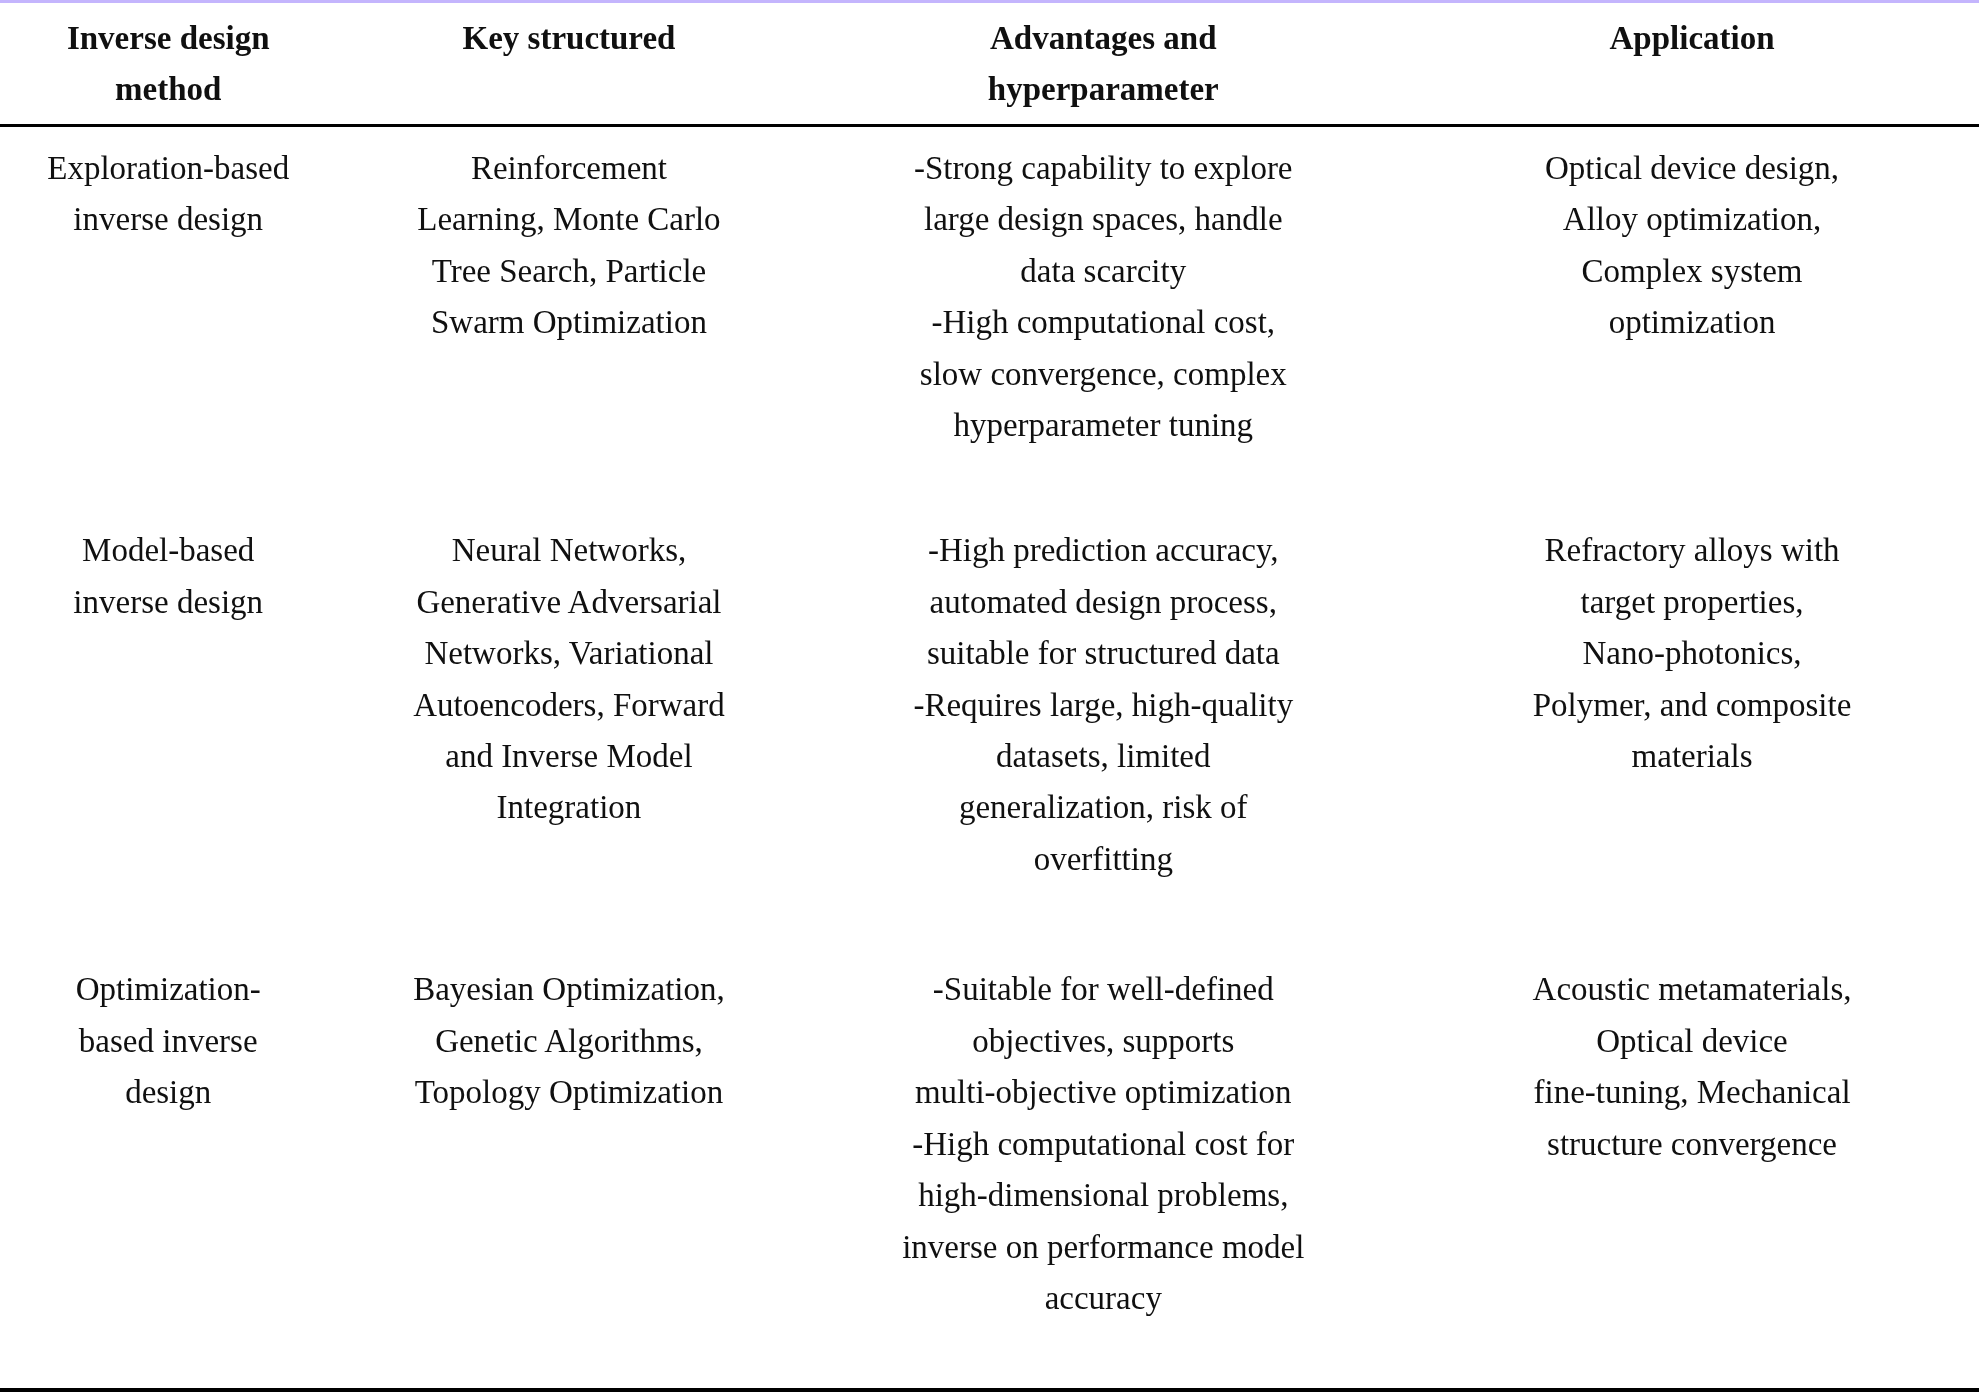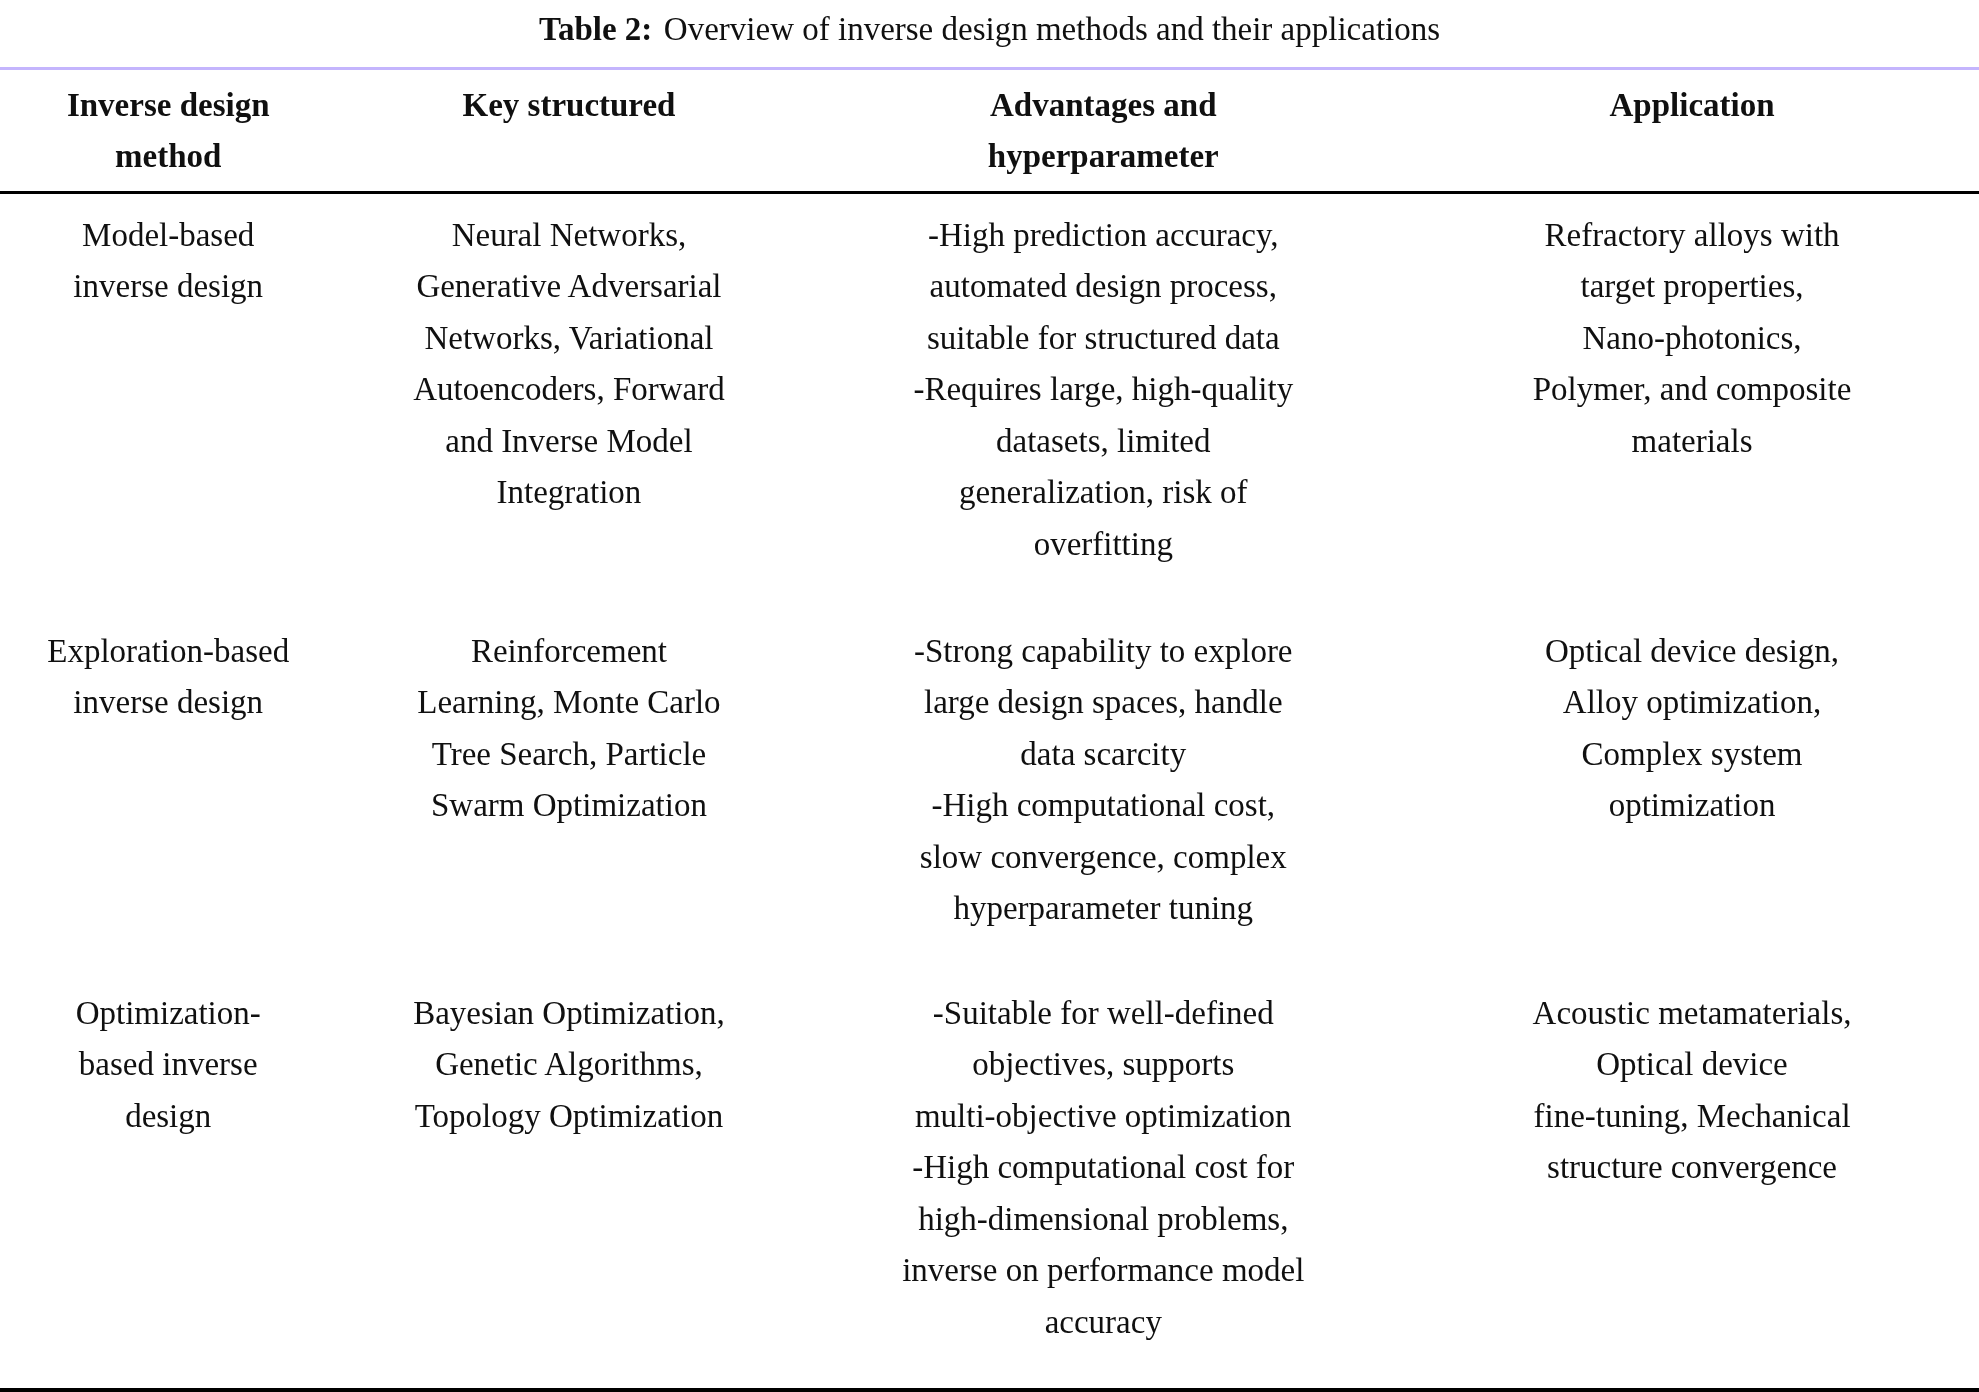--- a/index.html
+++ b/index.html
@@ -61,42 +61,57 @@
   col.c1 { width: 17%; }
   col.c2 { width: 23.5%; }
   col.c3 { width: 30.5%; }
   col.c4 { width: 29%; }
 </style>
 </head>
 <body>
 
 <div class="page">
 
-  <div class="caption">
-    <span class="caption-label">Table 2:</span><span>Overview of inverse design methods and their applications</span>
-  </div>
 
   <table class="methods">
     <colgroup>
       <col class="c1">
         <col class="c2">
         <col class="c3">
         <col class="c4">
     </colgroup>
     <thead>
       <tr>
         <th>Inverse design
 method</th>
         <th>Key structured</th>
         <th>Advantages and
 hyperparameter</th>
         <th>Application</th>
       </tr>
     </thead>
     <tbody>
+      <tr>
+        <td>Exploration-based
+inverse design</td>
+        <td>Reinforcement
+Learning, Monte Carlo
+Tree Search, Particle
+Swarm Optimization</td>
+        <td>-Strong capability to explore
+large design spaces, handle
+data scarcity
+-High computational cost,
+slow convergence, complex
+hyperparameter tuning</td>
+        <td>Optical device design,
+Alloy optimization,
+Complex system
+optimization</td>
+      </tr>
       <tr>
         <td>Model-based
 inverse design</td>
         <td>Neural Networks,
 Generative Adversarial
 Networks, Variational
 Autoencoders, Forward
 and Inverse Model
 Integration</td>
         <td>-High prediction accuracy,
@@ -104,38 +119,20 @@
 suitable for structured data
 -Requires large, high-quality
 datasets, limited
 generalization, risk of
 overfitting</td>
         <td>Refractory alloys with
 target properties,
 Nano-photonics,
 Polymer, and composite
 materials</td>
-      </tr>
-      <tr>
-        <td>Exploration-based
-inverse design</td>
-        <td>Reinforcement
-Learning, Monte Carlo
-Tree Search, Particle
-Swarm Optimization</td>
-        <td>-Strong capability to explore
-large design spaces, handle
-data scarcity
--High computational cost,
-slow convergence, complex
-hyperparameter tuning</td>
-        <td>Optical device design,
-Alloy optimization,
-Complex system
-optimization</td>
       </tr>
       <tr>
         <td>Optimization-
 based inverse
 design</td>
         <td>Bayesian Optimization,
 Genetic Algorithms,
 Topology Optimization</td>
         <td>-Suitable for well-defined
 objectives, supports

